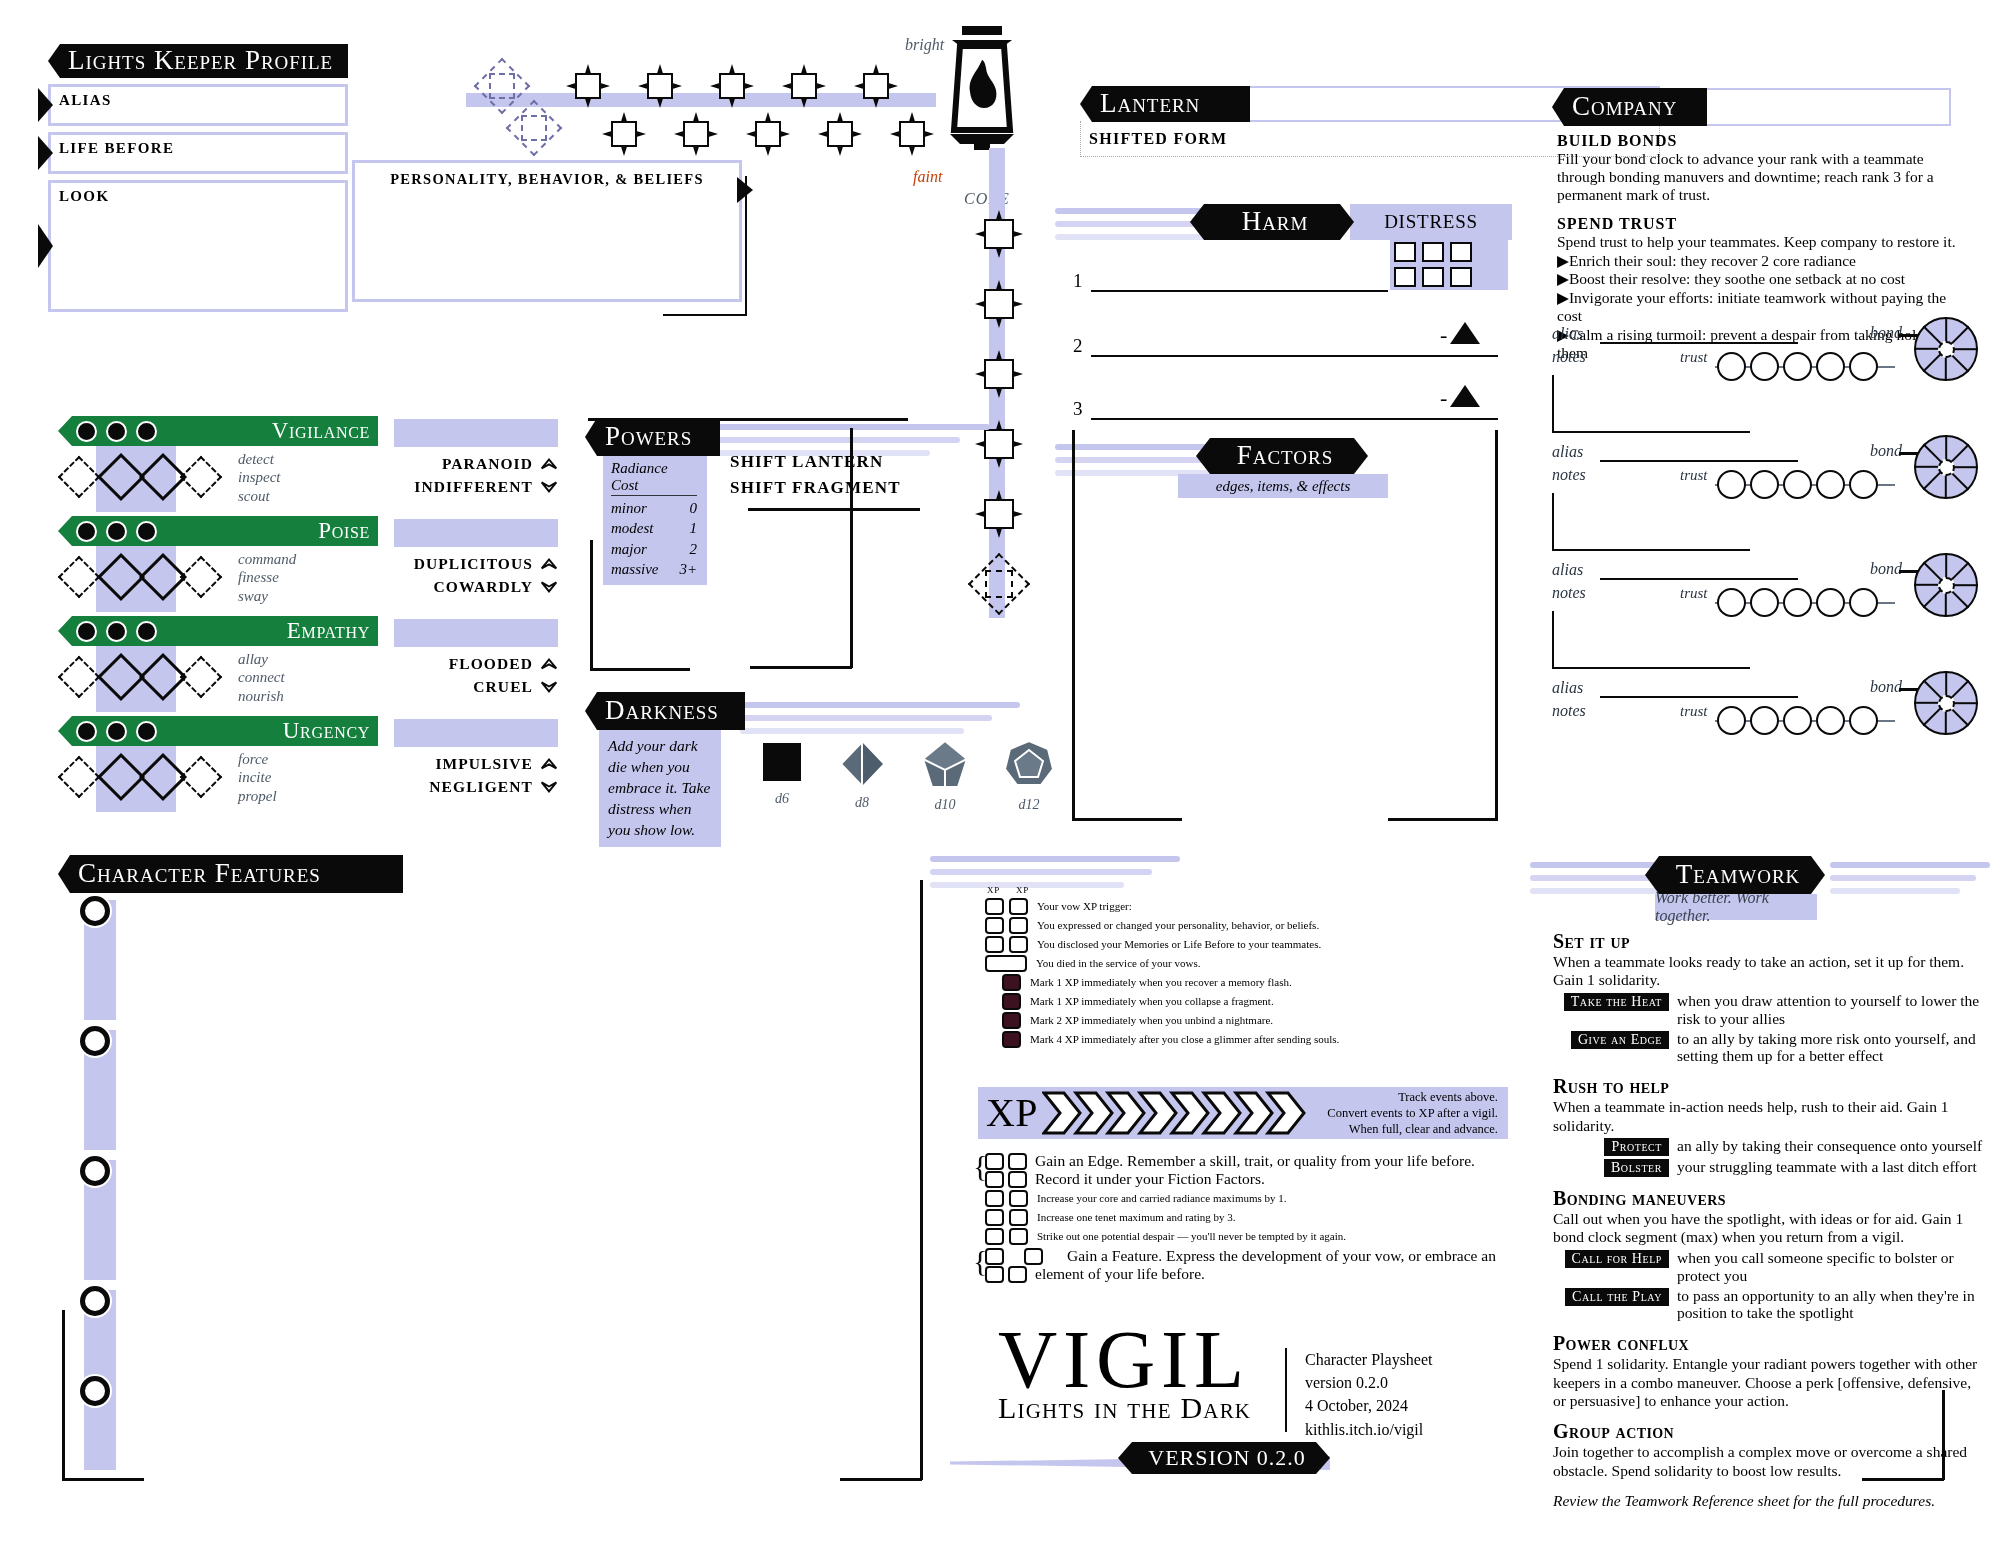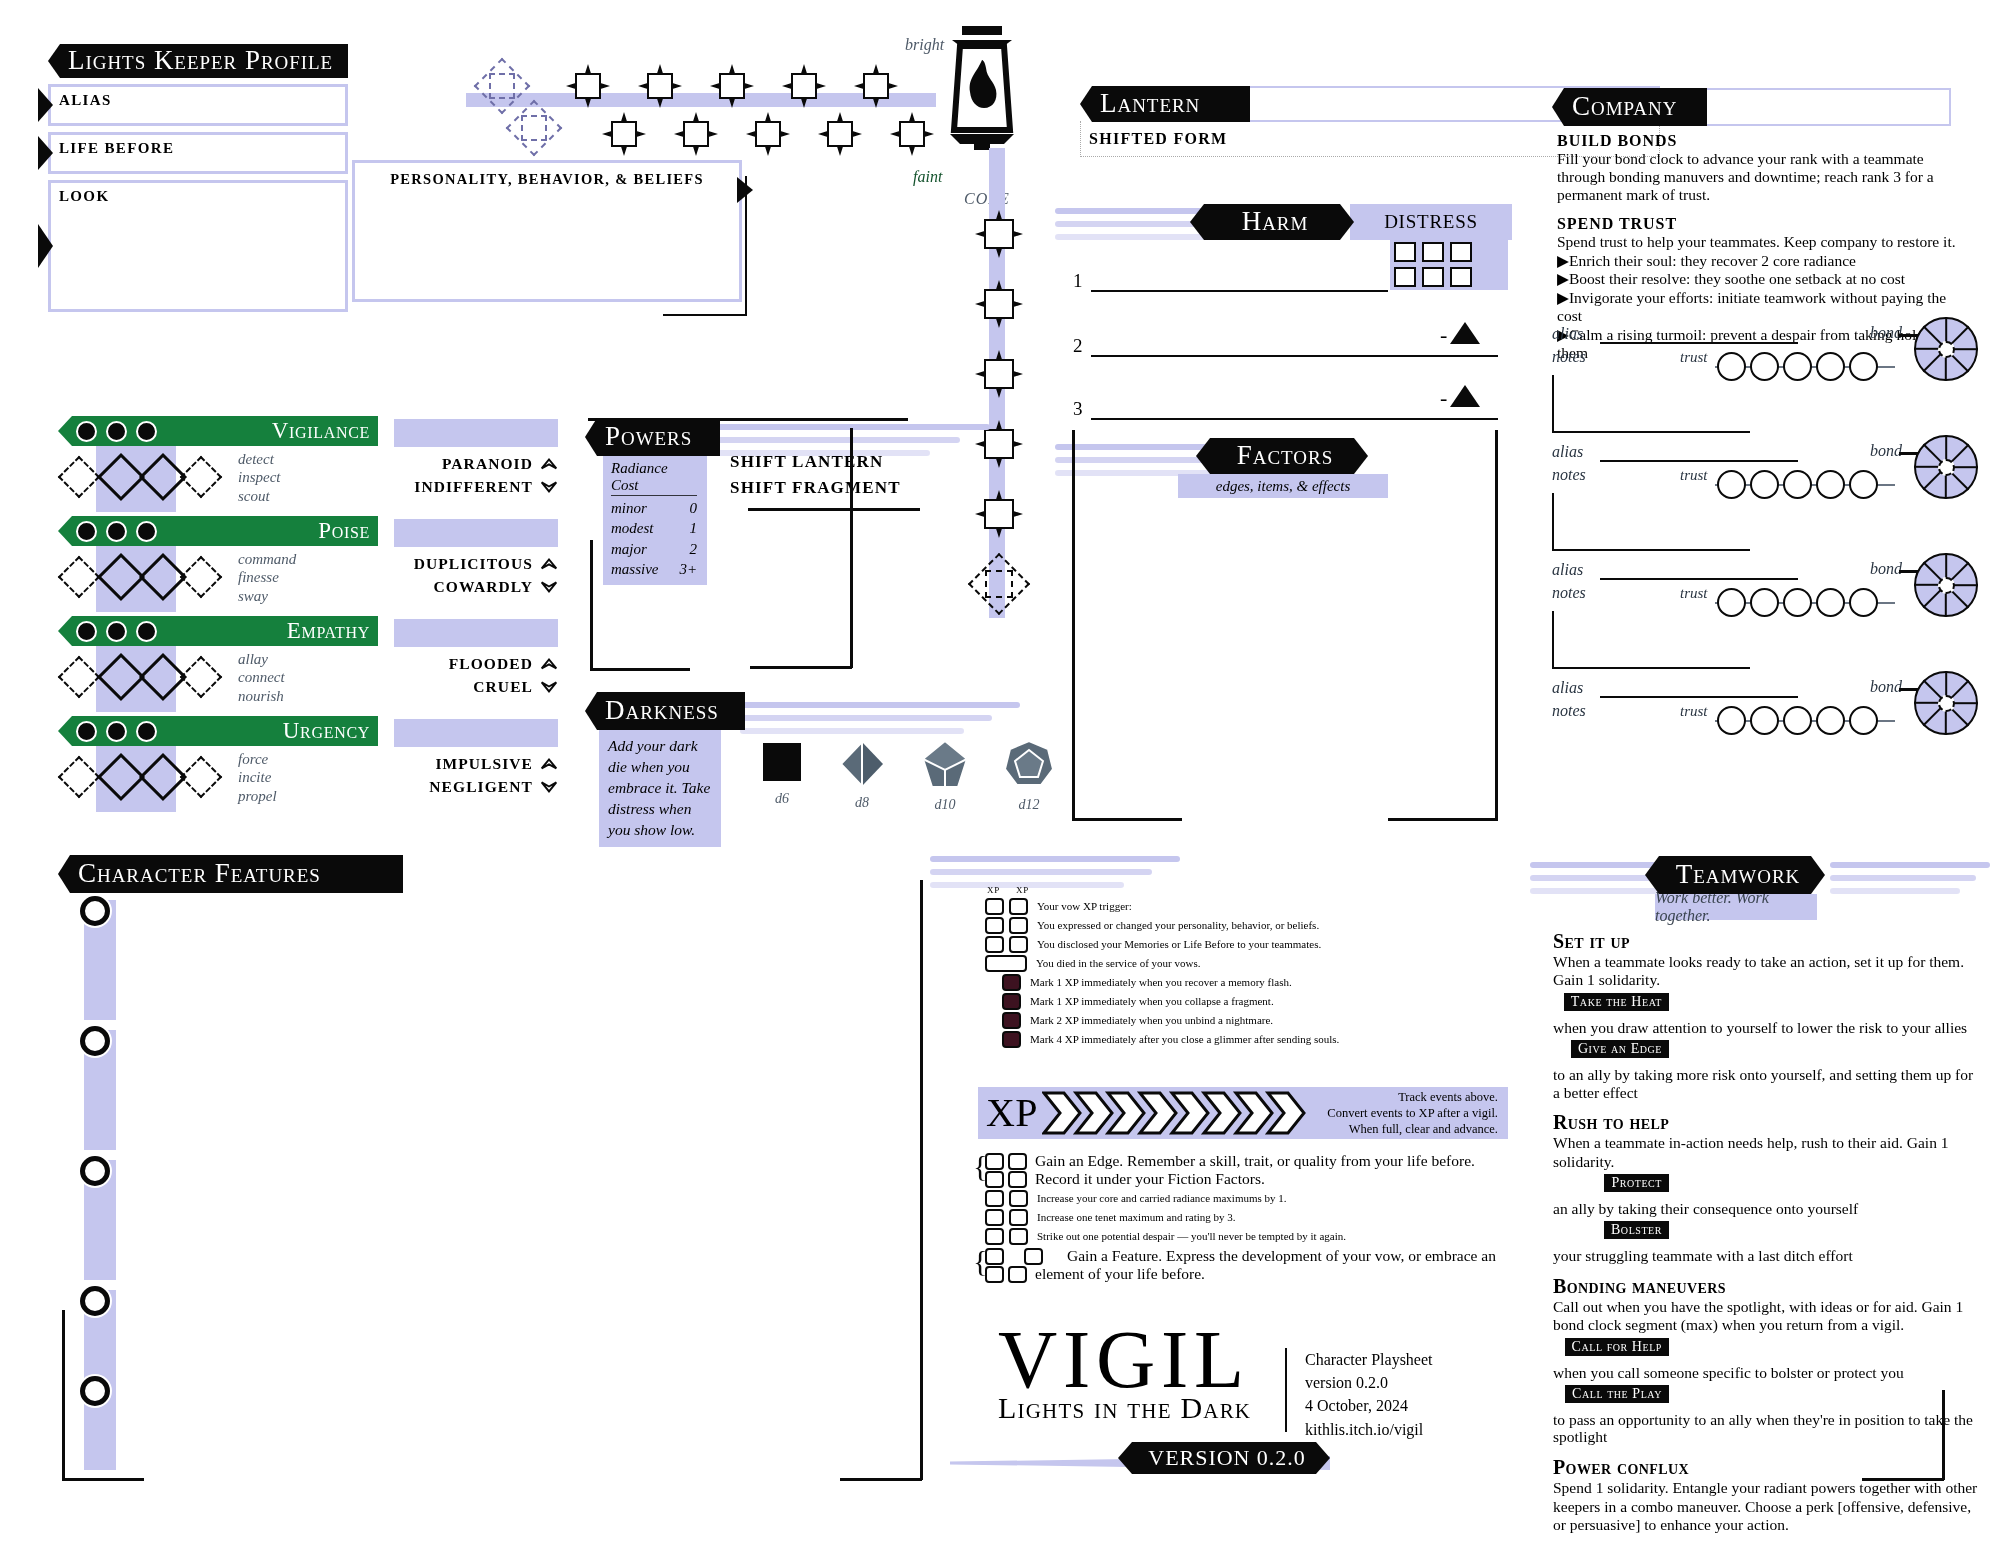--- a/index.html
+++ b/index.html
@@ -158,21 +158,21 @@
   .xp-band { background:#c5c6ee; display:flex; align-items:center; padding:4px 8px; }
   .xp-word { font-size:40px; letter-spacing:.01em; line-height:1; }
 
   
   .tw-h { font-variant:small-caps; font-size:20px; font-weight:bold; letter-spacing:.02em; margin-top:10px; }
   .tw-p { font-size:15.5px; line-height:1.18; }
   .tag {
     background:#0a0a0a;color:#fff;font-variant:small-caps;font-size:14px;
     padding:1px 7px; display:inline-block; letter-spacing:.04em; white-space:nowrap;
   }
-  .tw-row { display:flex; gap:8px; margin-top:2px;flex-direction:column; }
+  .tw-row { display:flex; gap:8px; margin-top:2px; }
   .tw-row .tg { width:116px; text-align:right; flex:none; }
   .tw-row .bd { font-size:15.5px; line-height:1.16; }
 </style>
 </head>
 <body>
 
 <div class="sheet">
 
   <div id="profile">
     <div class="banner" style="height:34px;width:300px;">
@@ -248,21 +248,21 @@
     <div style="position:absolute;left:16px;top:10px;width:40px;height:40px;">
       <div style="position:absolute;inset:0;border:2px dashed #6f6fa8;transform:rotate(45deg);"></div>
       <div style="position:absolute;inset:7px;border:2px dashed #6f6fa8;"></div>
     </div>
     <div style="position:absolute;left:48px;top:52px;width:40px;height:40px;">
       <div style="position:absolute;inset:0;border:2px dashed #6f6fa8;transform:rotate(45deg);"></div>
       <div style="position:absolute;inset:7px;border:2px dashed #6f6fa8;"></div>
     </div>
   </div>
   <div style="position:absolute;left:905px;top:36px;font-style:italic;font-size:16px;color:#4e5a68">bright</div>
-  <div style="position:absolute;left:913px;top:168px;font-style:italic;font-size:16px;color:#14532d">faint</div>
+  <div style="position:absolute;left:913px;top:168px;font-style:italic;font-size:16px;color:#c2410c">faint</div>
 
   <div id="lantern-art">
     <svg viewBox="0 0 72 132" width="72" height="132">
       <rect x="16" y="0" width="40" height="9" fill="#0a0a0a"></rect>
       <polygon points="6,14 66,14 58,20 14,20" fill="#0a0a0a"></polygon>
       <path d="M14,20 L58,20 L64,104 L8,104 Z" fill="none" stroke="#0a0a0a" stroke-width="6"></path>
       <polygon points="4,108 68,108 58,118 14,118" fill="#0a0a0a"></polygon>
       <rect x="28" y="118" width="16" height="6" fill="#0a0a0a"></rect>
       <path d="M36,34 C30,48 22,52 24,66 C25,76 31,82 38,82 C47,82 52,74 50,64 C48,55 41,52 40,42 C39,36 37,34 36,34 Z
                M36,50 C34,58 31,60 32,67 C33,73 36,76 39,74 C43,72 43,66 41,62 C39,58 37,55 36,50 Z" fill="#0a0a0a"></path>

